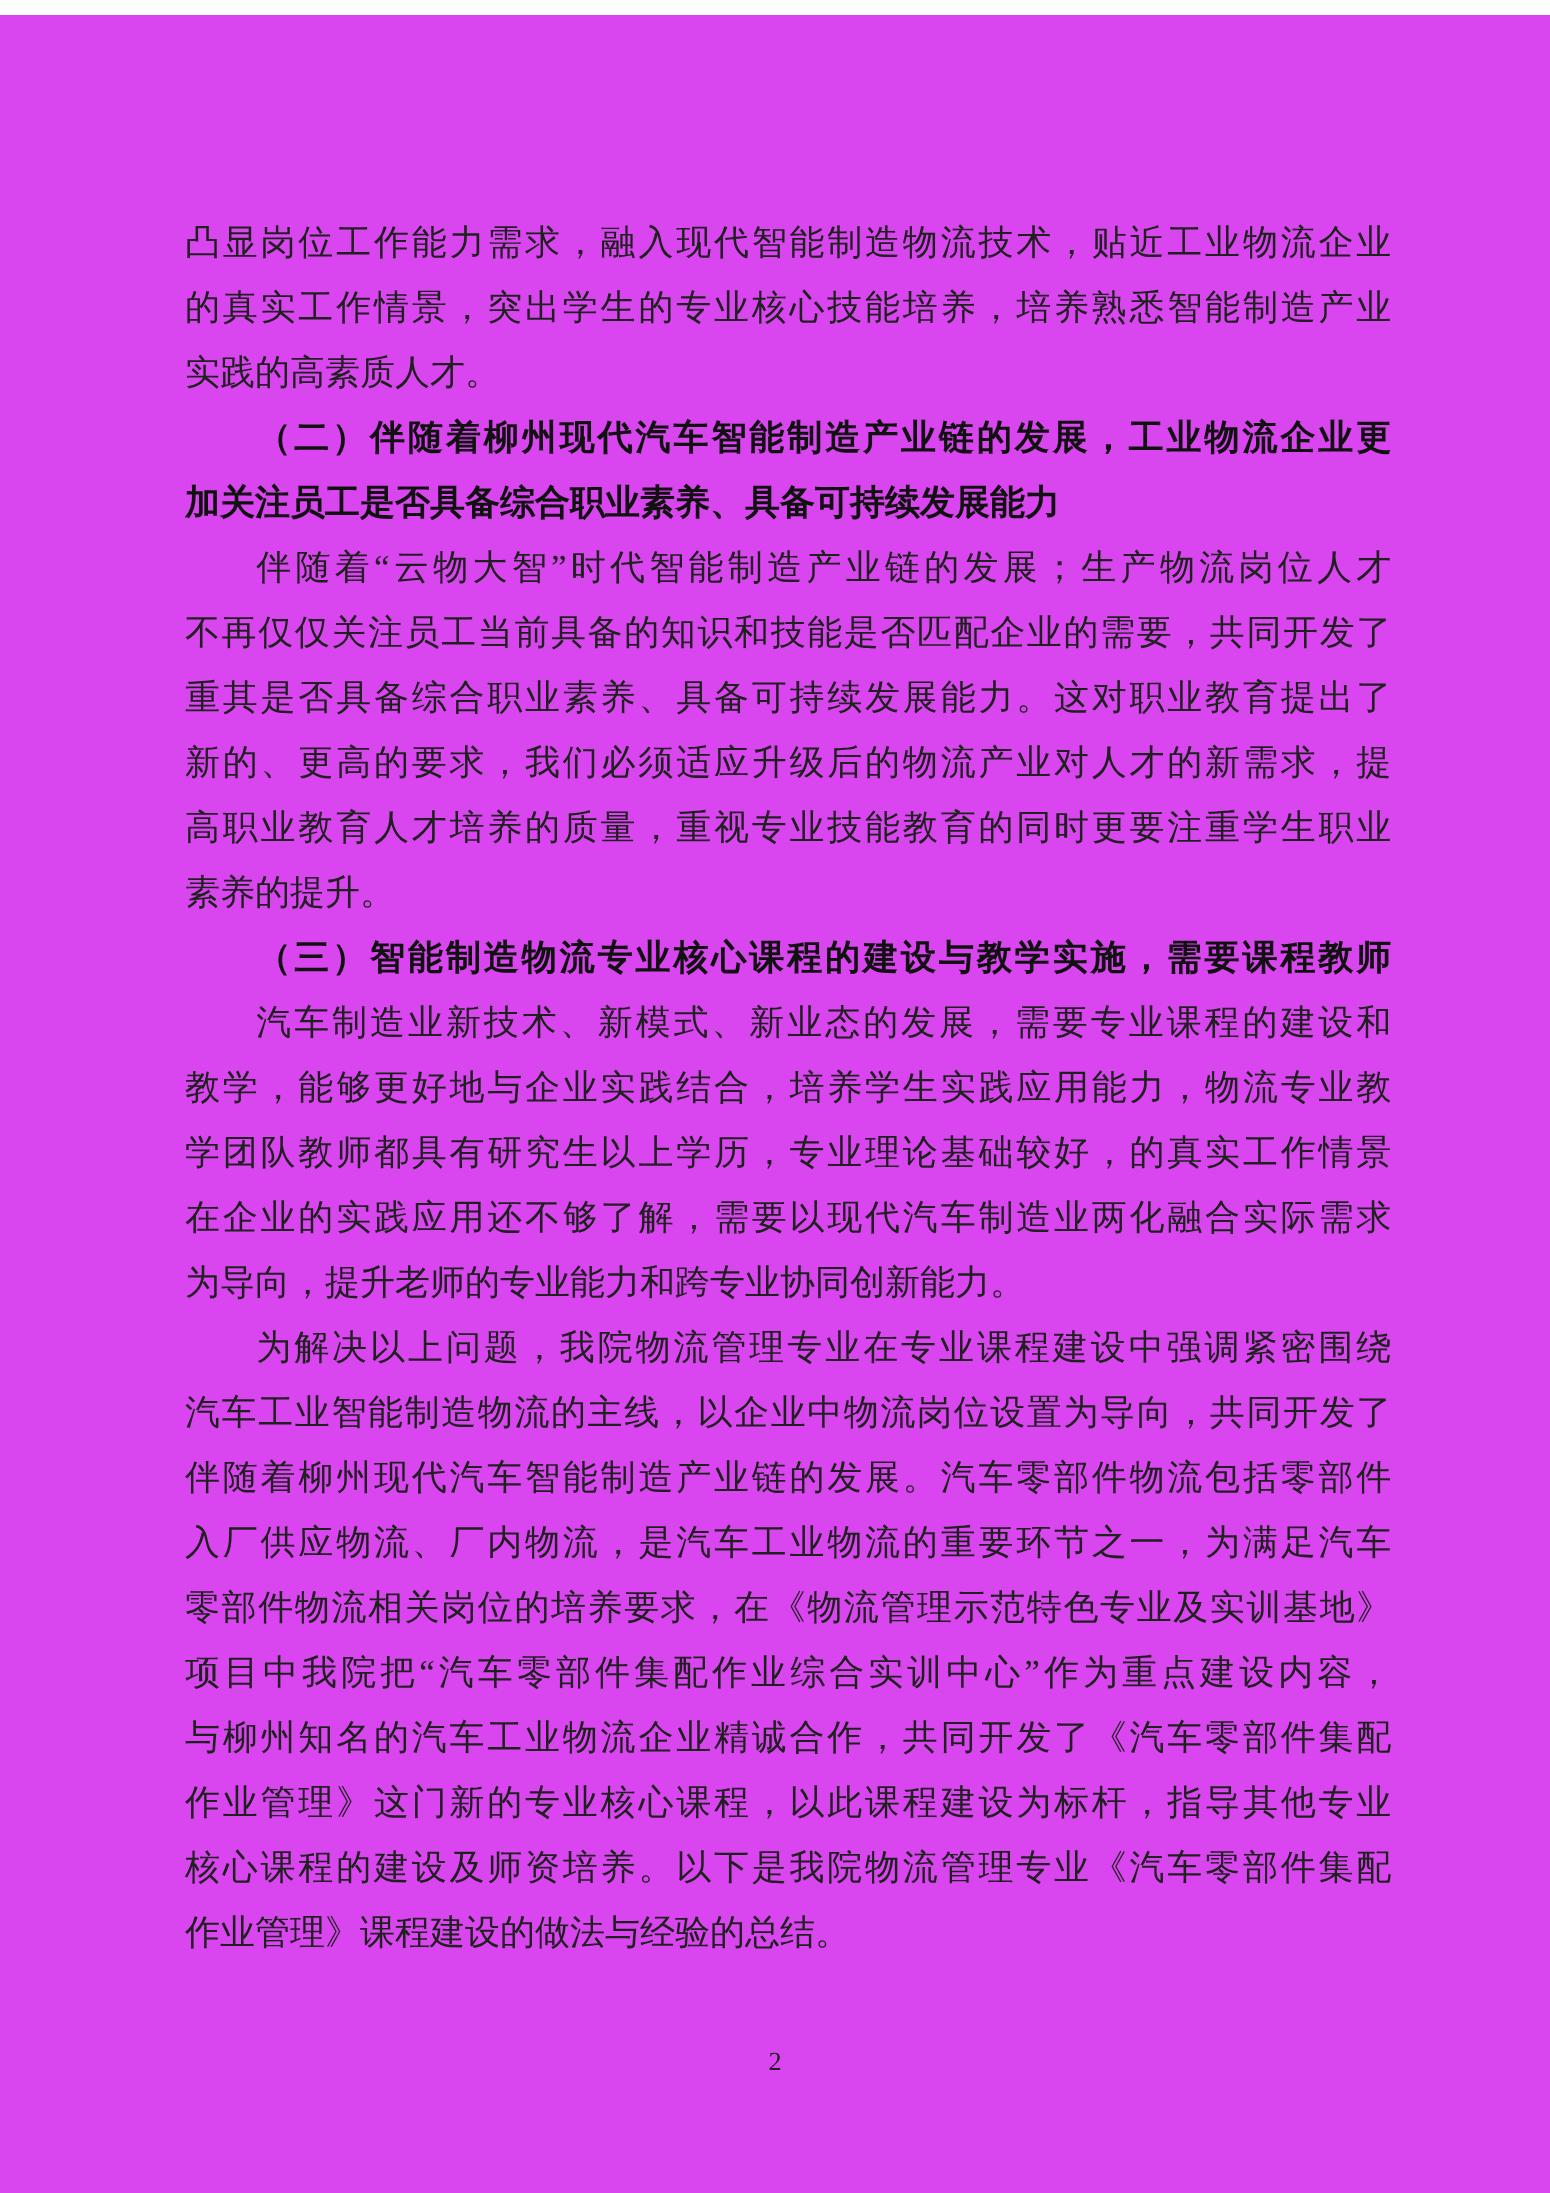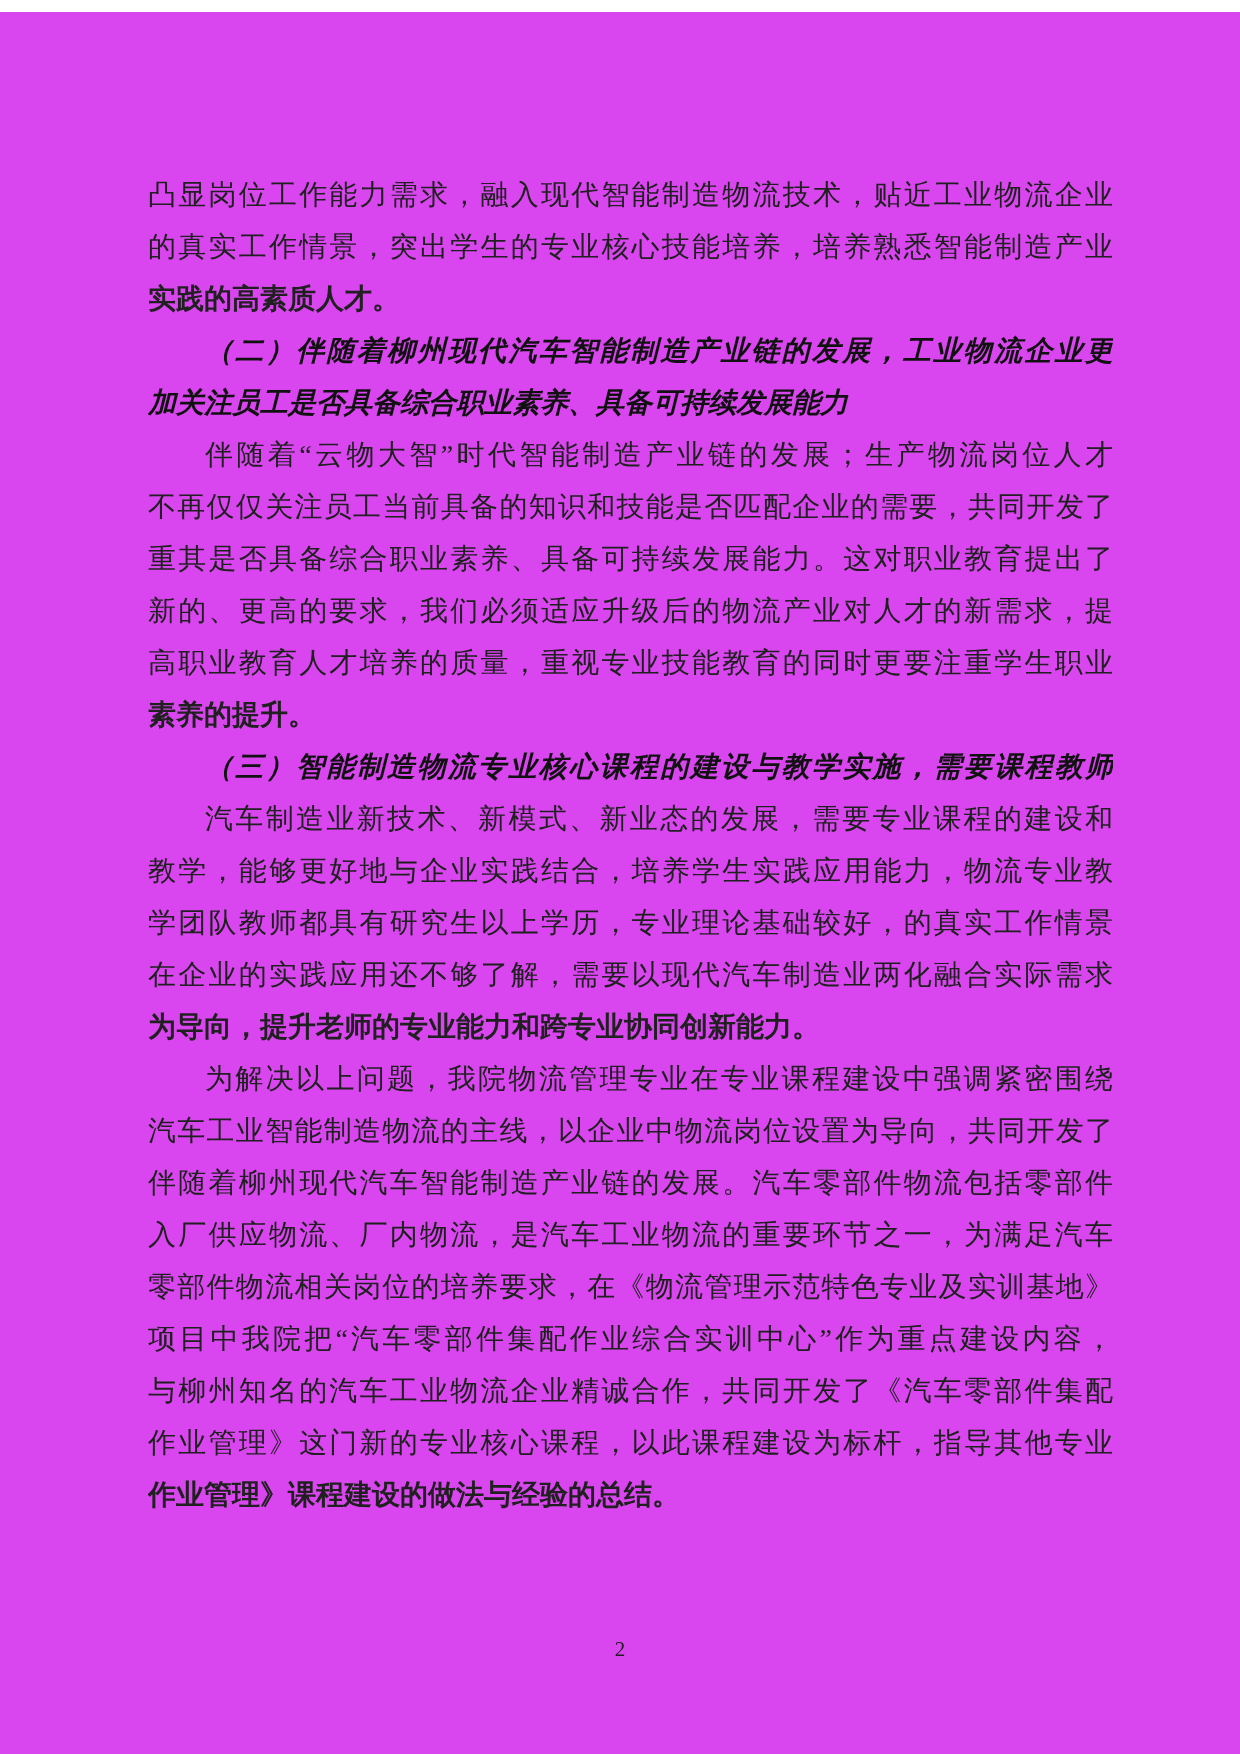--- a/index.html
+++ b/index.html
@@ -29,29 +29,27 @@
     font-size: 28px;
     color: #202020;
     text-align: justify;
     text-align-last: justify;
     text-justify: inter-character;
     overflow: hidden;
   }
   .line.end {
     text-align: left;
     text-align-last: left;
-    font-weight: bold;
   }
   .line.indent {
     padding-left: 57px;
   }
   .line.heading {
     font-weight: bold;
     color: #111111;
-    font-style: italic;
   }
   .page-number {
     position: absolute;
     left: 0;
     top: 1622px;
     width: 1240px;
     text-align: center;
     font-size: 21px;
     line-height: 30px;
     color: #202020;
@@ -80,16 +78,17 @@
     <div class="line">在企业的实践应用还不够了解，需要以现代汽车制造业两化融合实际需求</div>
     <div class="line end">为导向，提升老师的专业能力和跨专业协同创新能力。</div>
     <div class="line indent">为解决以上问题，我院物流管理专业在专业课程建设中强调紧密围绕</div>
     <div class="line">汽车工业智能制造物流的主线，以企业中物流岗位设置为导向，共同开发了</div>
     <div class="line">伴随着柳州现代汽车智能制造产业链的发展。汽车零部件物流包括零部件</div>
     <div class="line">入厂供应物流、厂内物流，是汽车工业物流的重要环节之一，为满足汽车</div>
     <div class="line">零部件物流相关岗位的培养要求，在《物流管理示范特色专业及实训基地》</div>
     <div class="line">项目中我院把“汽车零部件集配作业综合实训中心”作为重点建设内容，</div>
     <div class="line">与柳州知名的汽车工业物流企业精诚合作，共同开发了《汽车零部件集配</div>
     <div class="line">作业管理》这门新的专业核心课程，以此课程建设为标杆，指导其他专业</div>
+    <div class="line">核心课程的建设及师资培养。以下是我院物流管理专业《汽车零部件集配</div>
     <div class="line end">作业管理》课程建设的做法与经验的总结。</div>
   </div>
   <div class="page-number">2</div>
 </div>
 
 </body></html>

